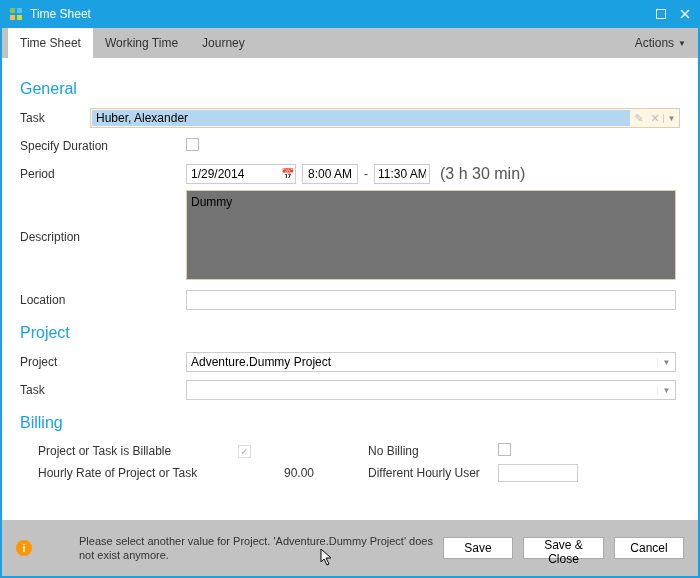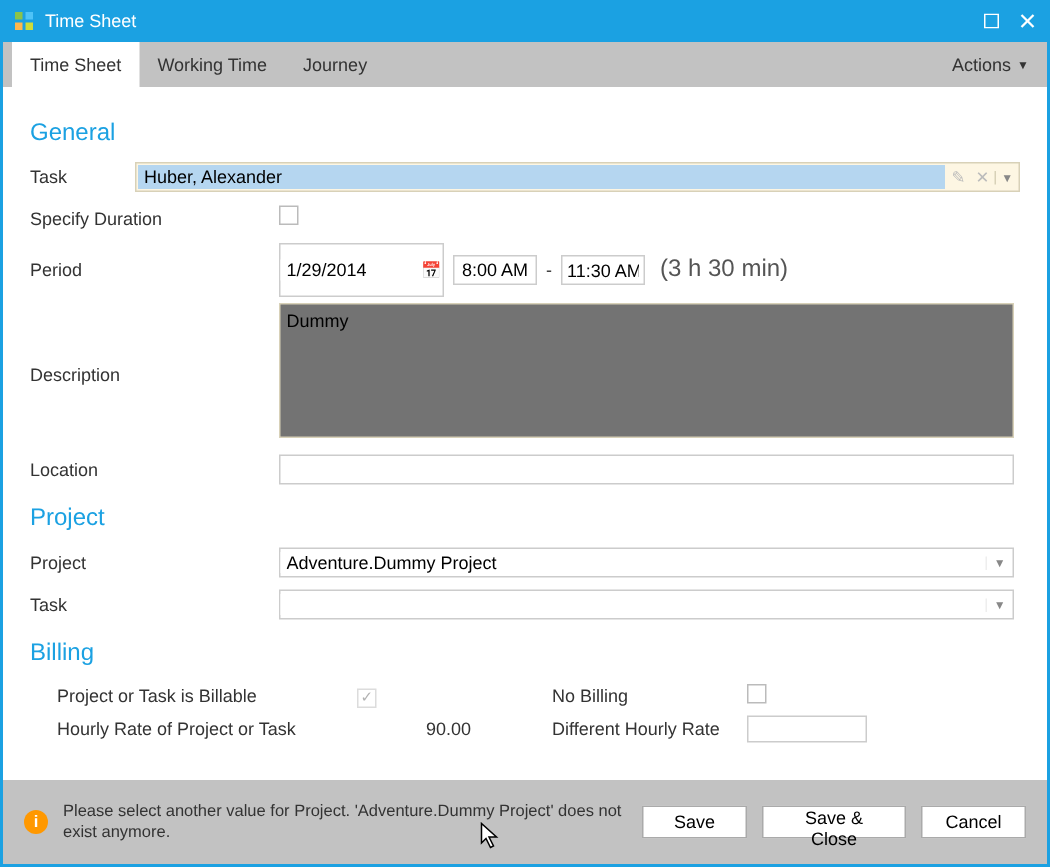--- a/index.html
+++ b/index.html
@@ -28,21 +28,21 @@
 
 .user-field { display: flex; align-items: center; background: #fdf6e3; border: 1px solid #d8d1b8; height: 20px; width: 590px; }
 .user-name { flex: 1; padding: 1px 4px; font-size: 12px; background: #b5d6f0; margin: 1px; }
 .edit-icon, .clear-icon { width: 16px; text-align: center; color: #bbb; font-size: 11px; cursor: pointer; }
 .dd-split { width: 16px; text-align: center; border-left: 1px solid #d8d1b8; color: #888; font-size: 8px; cursor: pointer; }
 
 .checkbox { width: 13px; height: 13px; border: 1px solid #bbb; background: #fff; display: inline-block; }
 .checkbox.checked::after { content: "\2713"; font-size: 10px; color: #666; display: block; text-align: center; line-height: 11px; }
 
 .period-group { display: flex; align-items: center; gap: 6px; }
-.date-input { display: flex; align-items: center; border: 1px solid #ccc; height: 36px; width: 110px; background: #fff; }
+.date-input { display: flex; align-items: center; border: 1px solid #ccc; height: 20px; width: 110px; background: #fff; }
 .date-input input { border: none; outline: none; font-size: 12px; padding: 0 4px; width: 100%; }
 .cal-icon { width: 18px; text-align: center; color: #666; font-size: 11px; cursor: pointer; border-left: 1px solid transparent; }
 .time-input { border: 1px solid #ccc; height: 20px; width: 56px; font-size: 12px; padding: 0 3px; text-align: center; }
 .sep-dash { font-size: 12px; color: #333; }
 .duration-text { font-size: 16px; color: #555; margin-left: 4px; }
 
 .desc-textarea { background: #737373; border: 1px solid #d8d1b8; width: 490px; height: 90px; font-size: 12px; padding: 4px; resize: none; outline: none; font-family: inherit; }
 
 .text-input { border: 1px solid #ccc; height: 20px; width: 490px; font-size: 12px; padding: 0 4px; outline: none; background: #fff; }
 
@@ -54,21 +54,21 @@
 .billing-col { width: 50%; margin-left: 18px; }
 .billing-row { display: flex; align-items: center; height: 22px; font-size: 12px; color: #333; }
 .billing-label { width: 200px; }
 .billing-control { flex: 1; }
 .rate-value { width: 80px; text-align: right; padding-right: 4px; }
 .billing-col.right .billing-label { width: 130px; }
 .small-input { border: 1px solid #ccc; height: 18px; width: 80px; font-size: 12px; padding: 0 4px; }
 
 .footer { position: absolute; bottom: 2px; left: 2px; right: 2px; background: #c2c2c2; height: 56px; display: flex; align-items: center; padding: 0 14px; gap: 10px; }
 .warn-icon { width: 16px; height: 16px; border-radius: 50%; background: #ff9800; color: #fff; font-size: 11px; font-weight: bold; display: flex; align-items: center; justify-content: center; flex-shrink: 0; }
-.footer-msg { font-size: 11px; color: #333; width: 380px; line-height: 1.3; }
+.footer-msg { font-size: 11px; color: #333; width: 380px; line-height: 1.3; margin-left: 37px; }
 .footer-btns { display: flex; gap: 10px; margin-left: auto; }
 .btn { background: #fff; border: 1px solid #aaa; height: 22px; min-width: 70px; padding: 0 12px; font-size: 12px; cursor: pointer; }
 
 .border-frame { position: absolute; top:0; left:0; right:0; bottom:0; border: 2px solid #1ba1e2; pointer-events: none; }
 
 .cursor { position: absolute; left: 320px; top: 548px; width: 14px; height: 20px; pointer-events:none; }
 </style>
 </head>
 <body>
 
@@ -193,21 +193,21 @@
         <div class="billing-label">Hourly Rate of Project or Task</div>
         <div class="rate-value">90.00</div>
       </div>
     </div>
     <div class="billing-col right">
       <div class="billing-row">
         <div class="billing-label">No Billing</div>
         <div class="billing-control"><span class="checkbox"></span></div>
       </div>
       <div class="billing-row">
-        <div class="billing-label">Different Hourly Rate</div>
+        <div class="billing-label">Different Hourly User</div>
         <div class="billing-control"><input class="small-input" value="" style=""></div>
       </div>
     </div>
   </div>
 
 </div>
 
 <div class="footer">
   <div class="warn-icon">i</div>
   <div class="footer-msg">Please select another value for Project. 'Adventure.Dummy Project' does not exist anymore.</div>

